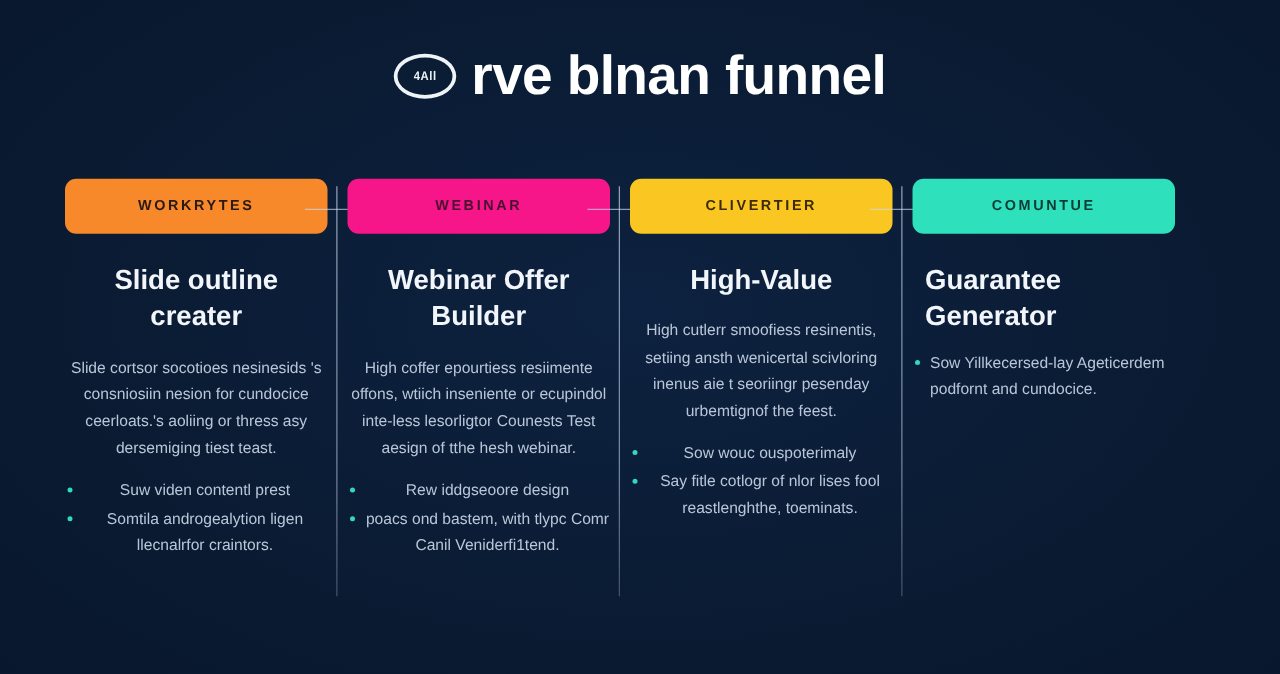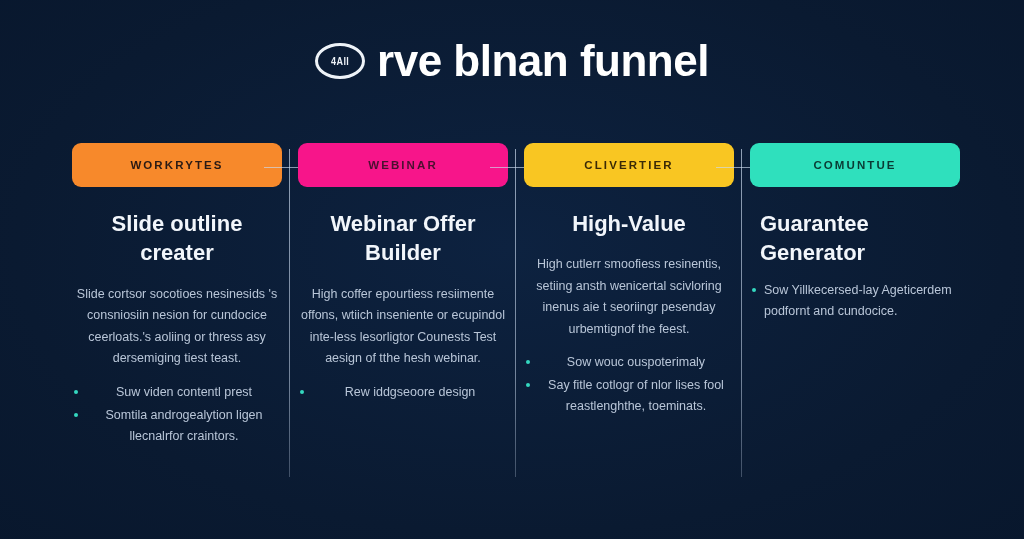--- a/index.html
+++ b/index.html
@@ -58,21 +58,21 @@
     font-weight: 700;
     color: #ffffff;
     letter-spacing: -0.5px;
     white-space: nowrap;
   }
 
   
   .columns {
     position: absolute;
     top: 143px;
-    left: 64px;
+    left: 44px;
     width: 904px;
     height: 340px;
     display: flex;
   }
   .col {
     position: relative;
     width: 226px;
     flex: 0 0 226px;
     box-sizing: border-box;
     padding: 0 8px;
@@ -196,20 +196,21 @@
     </div>
 
     <div class="col">
       <div class="badge pink" style="background:#f7158a">
         <span class="badge-label">WEBINAR</span>
       </div>
       <div class="col-title center">Webinar Offer Builder</div>
       <div class="col-body center">High coffer epourtiess resiimente offons, wtiich inseniente or ecupindol inte-less lesorligtor Counests Test aesign of tthe hesh webinar.</div>
       <ul class="bullets center">
         <li>Rew iddgseoore design</li>
+        <li>poacs ond bastem, with tlypc Comr Canil Veniderfi1tend.</li>
       </ul>
       <div class="divider"></div>
       <div class="connector"></div>
     </div>
 
     <div class="col">
       <div class="badge yellow" style="background:#f9c622">
         <span class="badge-label">CLIVERTIER</span>
       </div>
       <div class="col-title center">High-Value</div>

